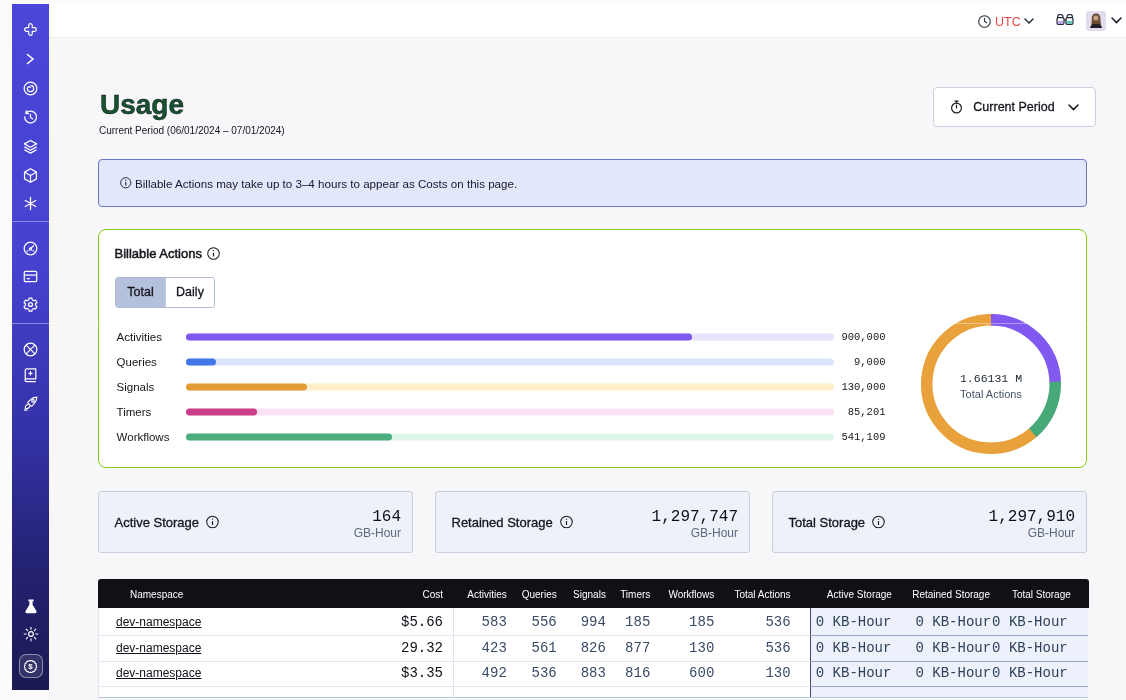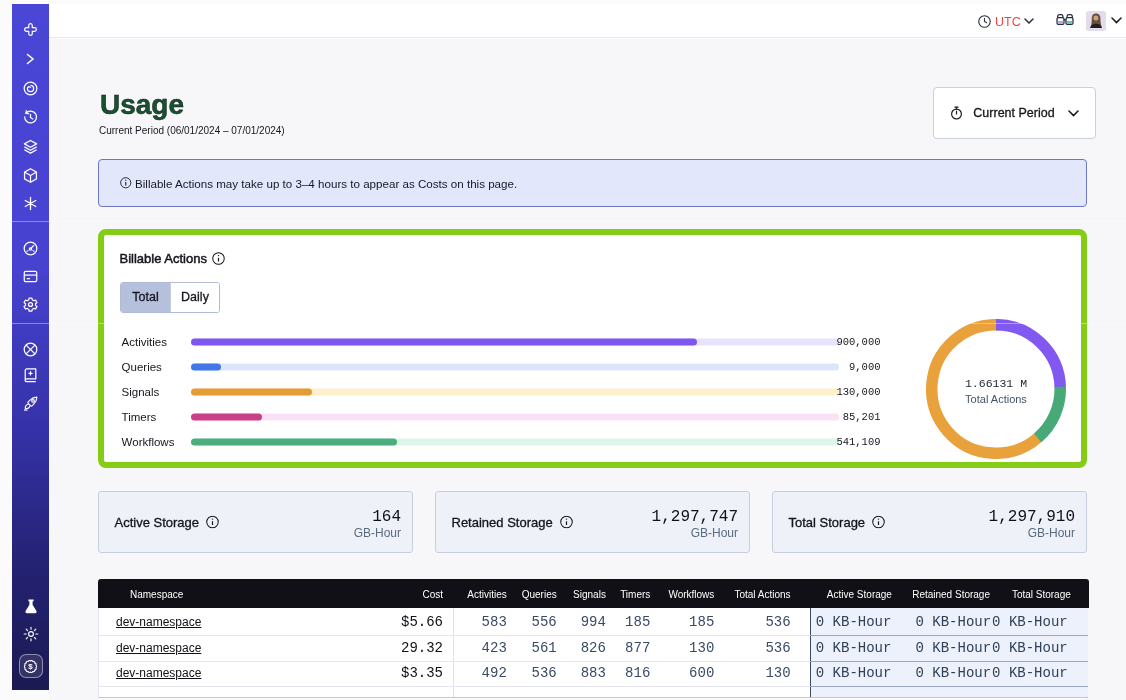--- a/index.html
+++ b/index.html
@@ -16,31 +16,31 @@
   
   #topbar { position:absolute; left:49px; top:4px; right:0; height:34px; background:#ffffff;
     border-bottom:1px solid #e9e9f0; }
 
   
   #content { position:absolute; left:49px; top:39px; right:0; bottom:0; background:#f7f7fa; }
 
   h1.usage { position:absolute; left:100px; top:90.5px; font-size:28px; line-height:1; font-weight:700; -webkit-text-stroke:0.5px #16161d; color:#14532d; letter-spacing:0; }
   .subtitle { position:absolute; left:99px; top:124.5px; font-size:10px; color:#17171f; }
 
-  #period-btn { position:absolute; left:933px; top:87px; width:163px; height:52px; background:#fff;
+  #period-btn { position:absolute; left:933px; top:87px; width:163px; height:40px; background:#fff;
     border:1px solid #c9cfdc; border-radius:4px; display:flex; align-items:center; justify-content:center;
     gap:8px; font-size:12.5px; font-weight:400; -webkit-text-stroke:0.3px #16161d; color:#16161d; }
 
   #banner { position:absolute; left:98px; top:159px; width:989px; height:48px; background:#e2e7fb;
     border:1px solid #6e77c4; border-radius:4px; display:flex; align-items:center; padding-left:21px;
     font-size:11.6px; color:#181826; gap:3.5px; }
 
   
   #bill { position:absolute; left:98px; top:229px; width:989px; height:239px; background:#fff;
-    border:6px solid #84cc16; border-radius:8px; }
+    border:1px solid #84cc16; border-radius:8px; }
   #bill .title { position:absolute; left:15.5px; top:16px; font-size:13px; font-weight:400; -webkit-text-stroke:0.5px #16161d; color:#16161d;
     display:flex; align-items:center; gap:5px; }
   #tabs { position:absolute; left:16px; top:46.5px; height:31.5px; display:flex; border-radius:3px; overflow:hidden;
     border:1px solid #b0bcd6; }
   #tabs .tab { height:100%; display:flex; align-items:center; justify-content:center; font-size:12.5px;
     color:#16161d; -webkit-text-stroke:0.3px #16161d; }
   #tabs .tab.active { background:#b4c0dc; width:49px; font-weight:500;text-align:right; }
   #tabs .tab.idle { background:#fff; width:49px; border-left:1px solid #c4cdde; }
 
   .brow { position:absolute; left:0; width:100%; height:20px; }

